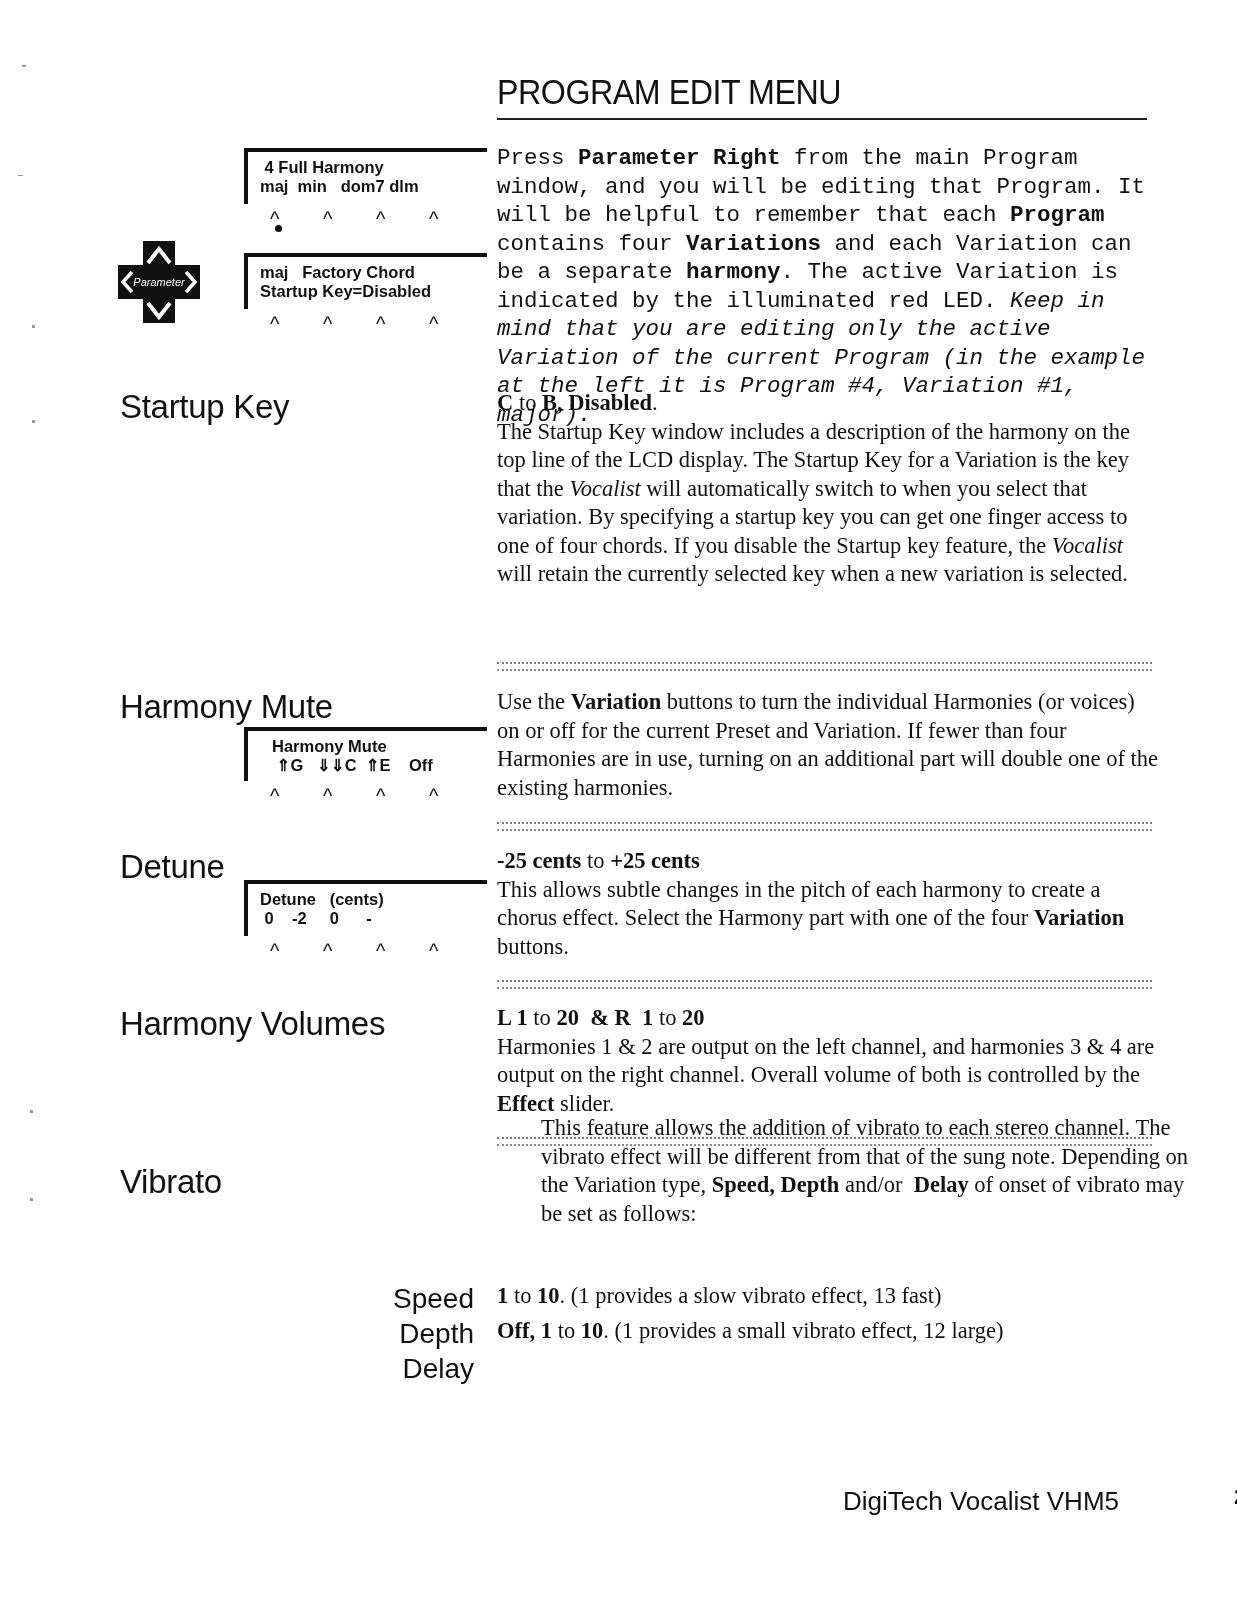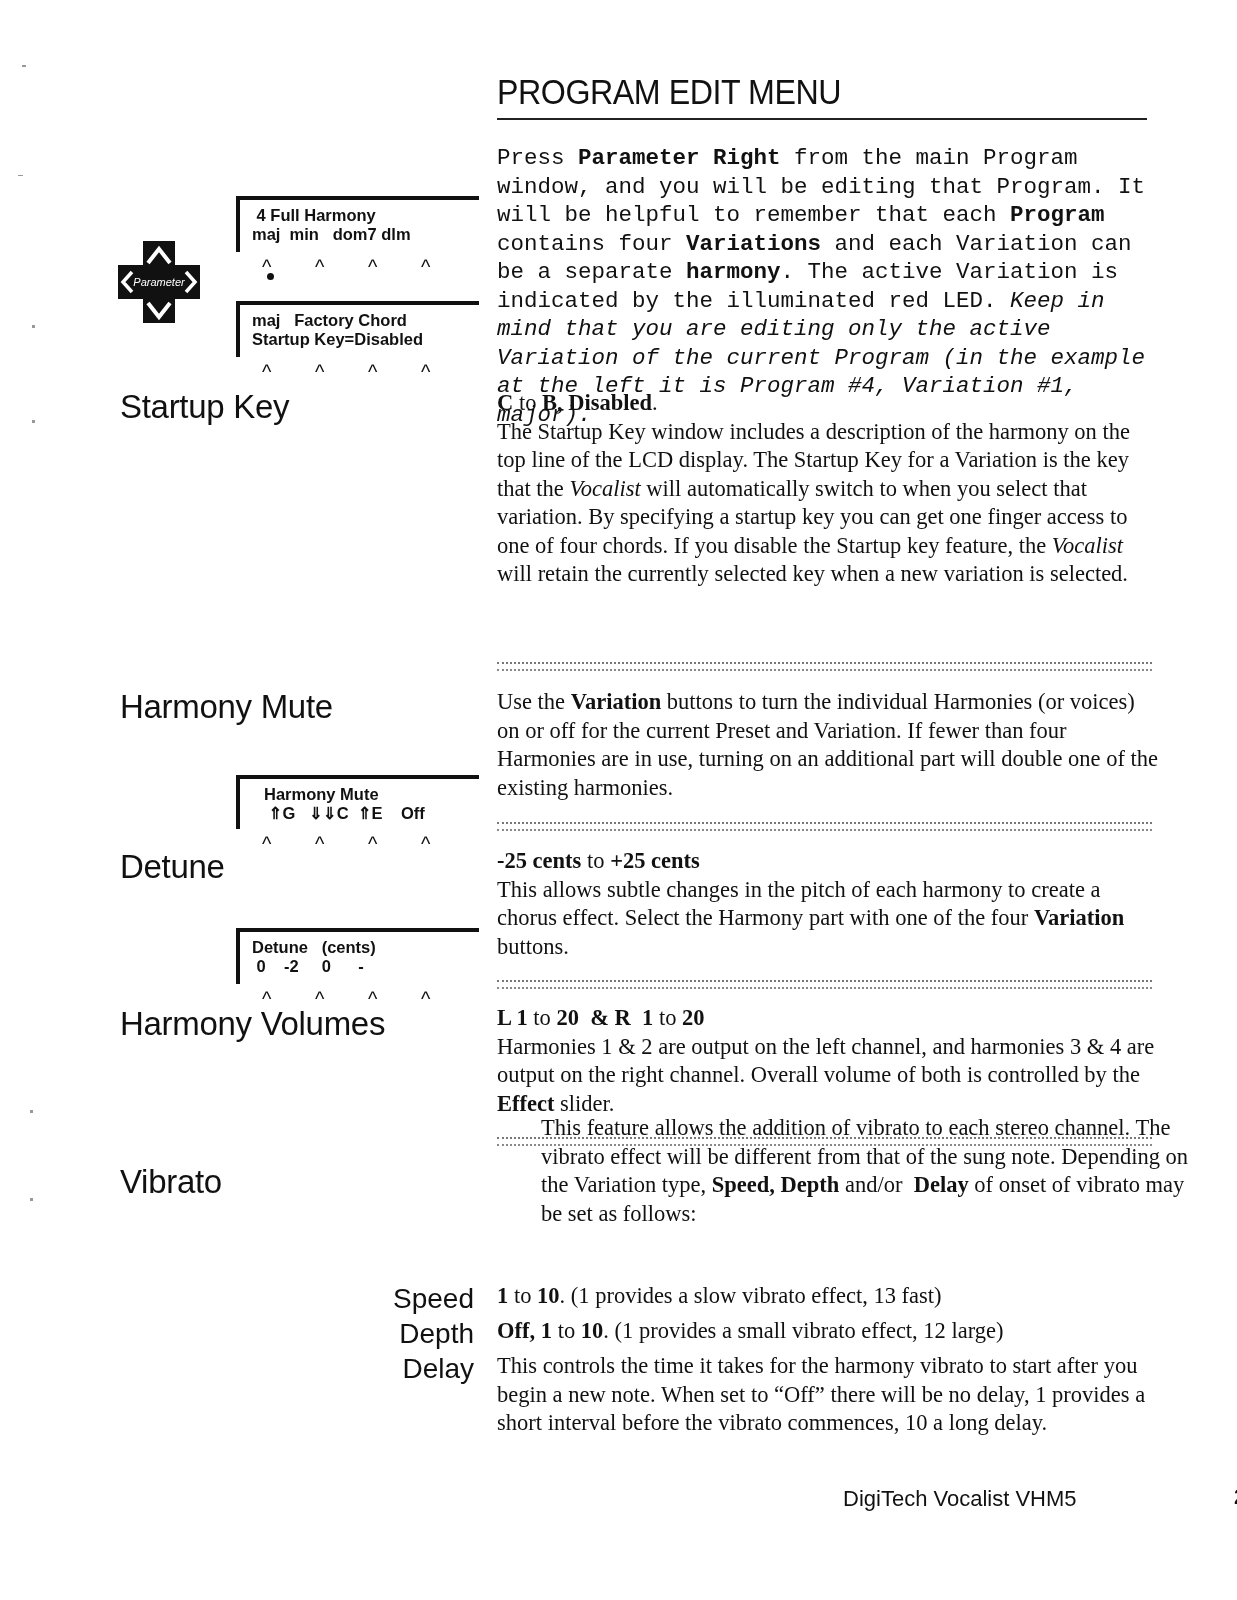--- a/index.html
+++ b/index.html
@@ -32,38 +32,38 @@
   }
   .body-block b { font-weight: bold; }
   .body-block p { margin: 0; }
 
   .dotted-sep {
     position: absolute; left: 497px; width: 655px; height: 5px;
     border-top: 2px dotted #777; border-bottom: 2px dotted #888;
   }
 
   
-  .lcd { position: absolute; left: 236px; width: 243px; margin-top: 48px; }
+  .lcd { position: absolute; left: 244px; width: 243px; }
   .lcd-frame {
     border-top: 4px solid #111; border-left: 4px solid #111;
     padding: 6px 0 2px 12px; height: 44px;
     font-family: "Liberation Sans", sans-serif; font-weight: bold; font-size: 16.5px; line-height: 19px;
     white-space: pre; color: #111;
   }
   .lcd-carets { display: flex; padding-left: 26px; margin-top: 4px; }
   .caret { width: 53px; font-family: "Liberation Sans", sans-serif; font-size: 20px; color: #111; position: relative; }
   .caret .led { position: absolute; left: 5px; top: 17px; width: 7px; height: 7px; border-radius: 50%; background: #111; }
 
   
   .param-cross { position: absolute; left: 118px; top: 241px; width: 82px; height: 82px; }
 
   
   .footer-brand {
     position: absolute; left: 843px; top: 1486px;
-    font-family: "Liberation Sans", sans-serif; font-size: 22px; color: #111; white-space: nowrap;
+    font-family: "Liberation Sans", sans-serif; font-size: 26px; color: #111; white-space: nowrap;
   }
   .footer-page {
     position: absolute; left: 1206px; top: 1484px;
     font-family: "Liberation Sans", sans-serif; font-size: 22px; font-weight: bold; color: #111; margin-left: 28px;
   }
   .scan-mark { position: absolute; background: #999; }
 </style>
 </head>
 <body>
 
@@ -170,17 +170,16 @@
   <p><b>1</b><span> to </span><b>10</b><span>. (1 provides a slow vibrato effect, 13 fast)</span></p>
 </div>
 
 <div class="vib-label" style="top:1318px;">Depth</div>
 <div class="body-block" style="top:1317px;">
   <p><b>Off, 1</b><span> to </span><b>10</b><span>. (1 provides a small vibrato effect, 12 large)</span></p>
 </div>
 
 <div class="vib-label" style="top:1353px;">Delay</div>
 <div class="body-block" style="top:1352px;">
-  <p>This controls the time it takes for the harmony vibrato to start after you begin a new note. When set to “Off” there will be no delay, 1 provides a short interval before the vibrato commences, 10 a long delay.</p>
 </div>
 
 <div class="footer-brand">DigiTech Vocalist VHM5</div>
 <div class="footer-page">25</div>
 
 </body></html>

